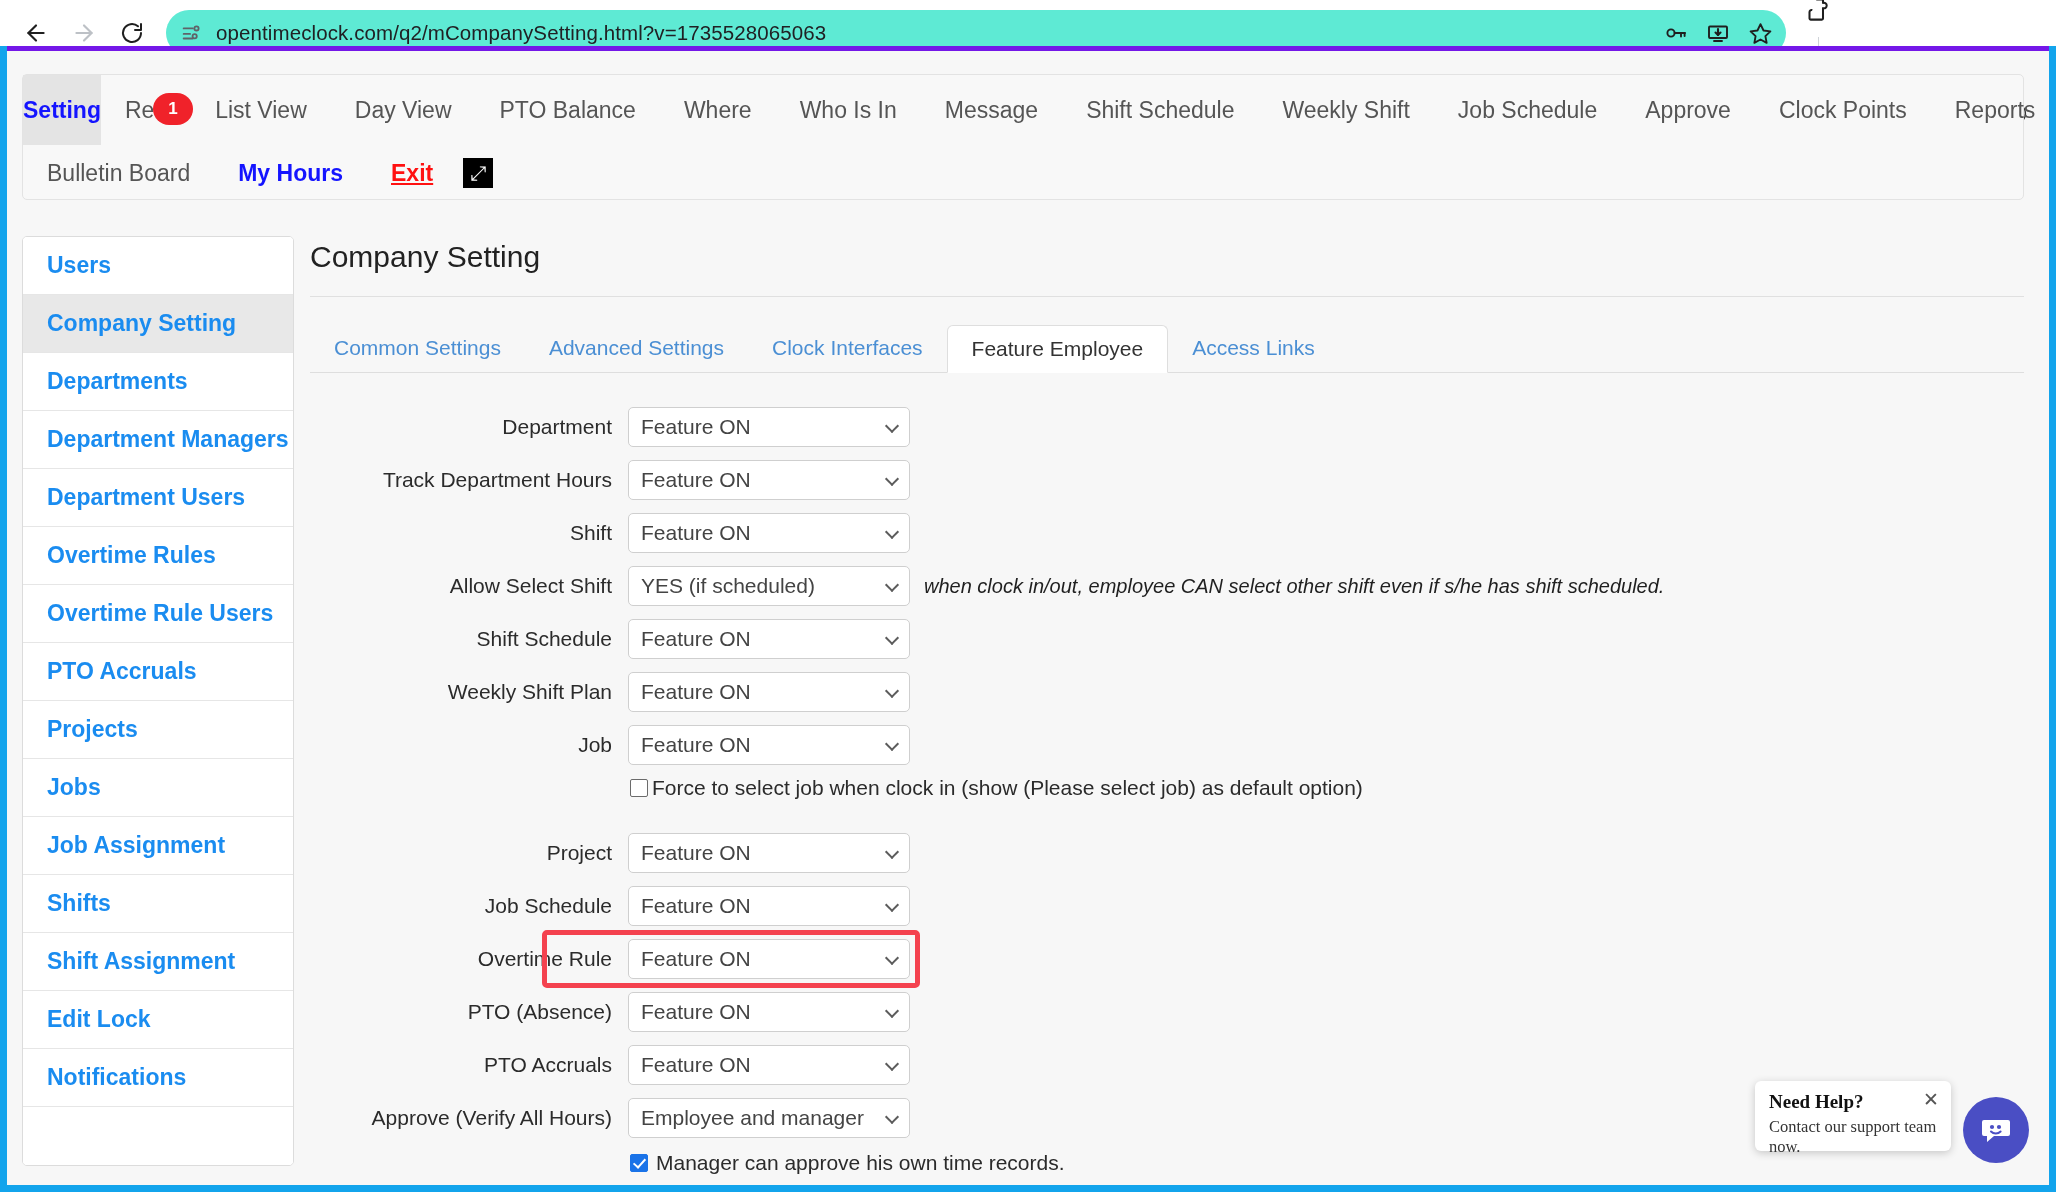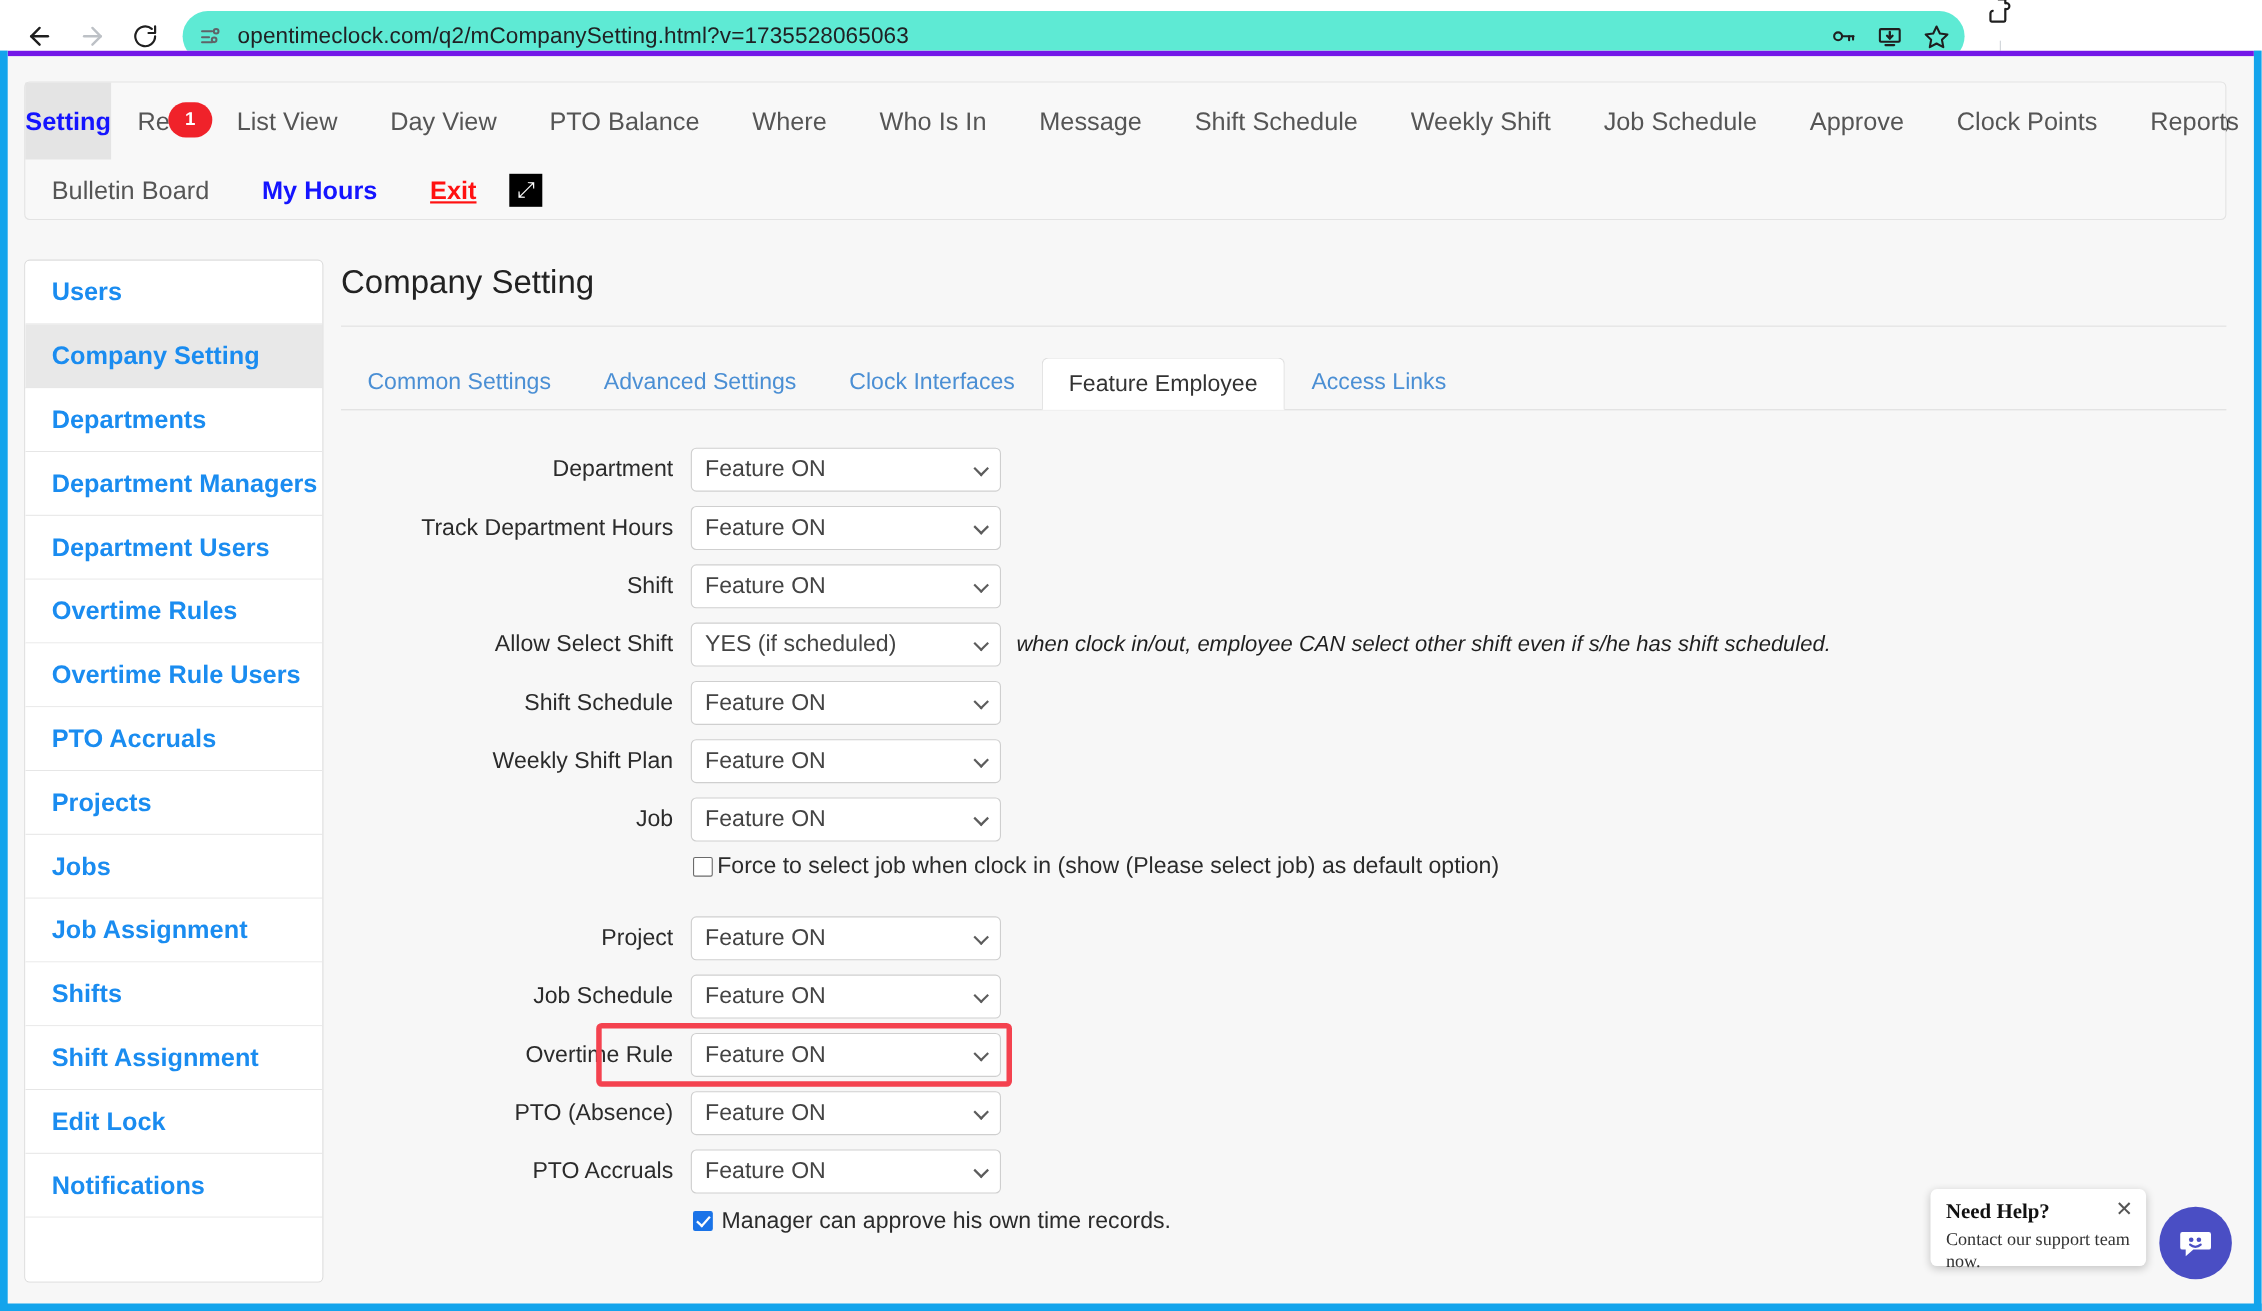--- a/index.html
+++ b/index.html
@@ -527,20 +527,27 @@
             <span class="chev"></span>
           </div>
         </div>
         <div class="frow">
           <div class="flabel">PTO Accruals</div>
           <div class="fselect">
             <span>Feature ON</span>
             <span class="chev"></span>
           </div>
         </div>
+        <div class="frow">
+          <div class="flabel">Approve (Verify All Hours)</div>
+          <div class="fselect">
+            <span>Employee and manager</span>
+            <span class="chev"></span>
+          </div>
+        </div>
         <div class="sub-check" style="margin-top: 4px;">
           <span class="cbx checked"></span>
           <span class="ctext">Manager can approve his own time records.</span>
         </div>
         <div class="hl-box" style="border-color: rgb(244, 66, 79); left: 232px; top: 523px; width: 378px; height: 58px;"></div>
       </div>
   </div>
 
   <div class="chat-bubble">
     <div class="t1">Need Help?</div>

